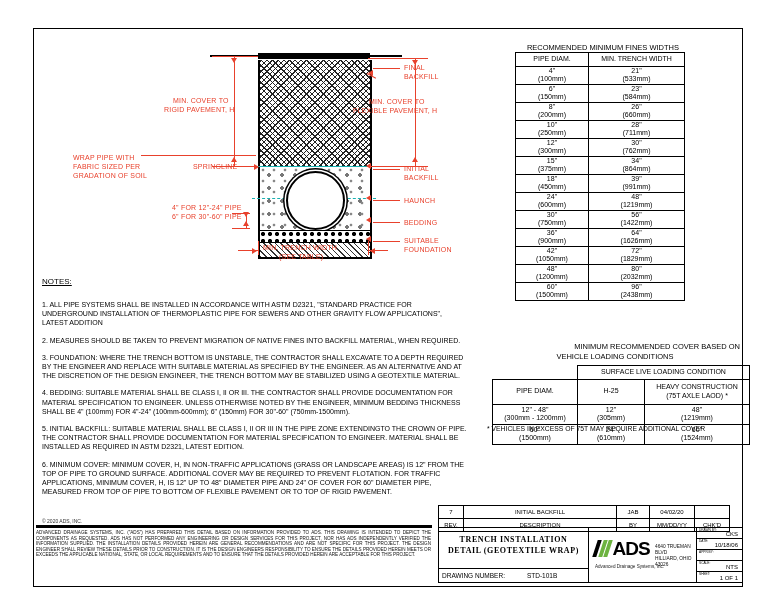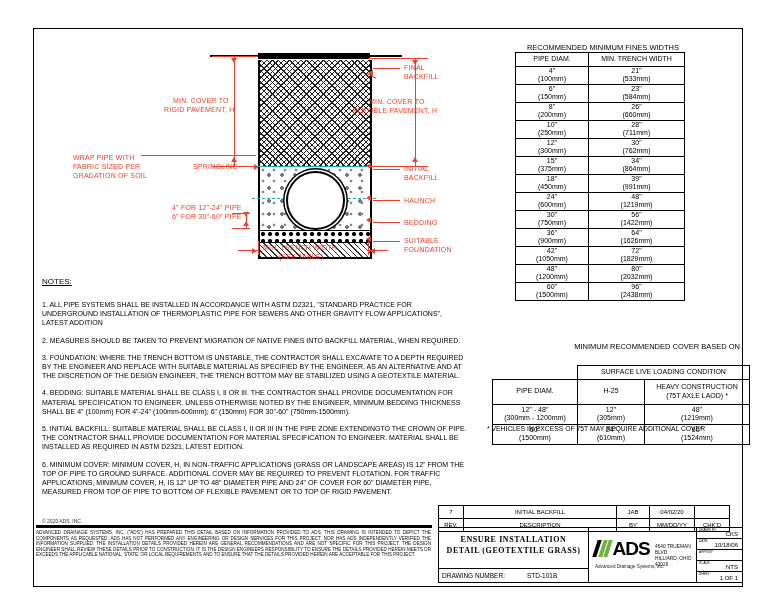--- a/index.html
+++ b/index.html
@@ -263,20 +263,21 @@
           <td class="w"><span>80"</span><br><span>(2032mm)</span></td>
         </tr>
       <tr>
           <td class="d"><span>60"</span><br><span>(1500mm)</span></td>
           <td class="w"><span>96"</span><br><span>(2438mm)</span></td>
         </tr>
     </tbody>
   </table>
 
   <div class="tbl-title" style="left:490px;top:342px;width:250px;text-align:right;">MINIMUM RECOMMENDED COVER BASED ON</div>
+  <div class="tbl-title" style="left:490px;top:352px;width:250px;">VEHICLE  LOADING CONDITIONS</div>
   <table class="dt" id="cover-table">
     <tbody>
         <tr>
       <td class="c1" style="border:none;"></td>
       <td colspan="2" style="padding:2px 0;">SURFACE LIVE LOADING CONDITION</td>
     </tr>
     <tr>
       <td class="c1" style="height:22px;">PIPE DIAM.</td>
       <td class="c2">H-25</td>
       <td class="c3">
@@ -327,22 +328,22 @@
       <td class="rv5">CHK'D</td>
     </tr>
   </tbody>
     </table>
 
   <div class="blackbar"></div>
   <div id="disclaimer">ADVANCED DRAINAGE SYSTEMS, INC. ("ADS") HAS PREPARED THIS DETAIL BASED ON INFORMATION PROVIDED TO ADS.  THIS DRAWING IS INTENDED TO DEPICT THE COMPONENTS AS REQUESTED.  ADS HAS NOT PERFORMED ANY ENGINEERING OR DESIGN SERVICES FOR THIS PROJECT, NOR HAS ADS INDEPENDENTLY VERIFIED THE INFORMATION SUPPLIED.  THE INSTALLATION DETAILS PROVIDED HEREIN ARE GENERAL RECOMMENDATIONS AND ARE NOT SPECIFIC FOR THIS PROJECT.  THE DESIGN ENGINEER SHALL REVIEW THESE DETAILS PRIOR TO CONSTRUCTION.  IT IS THE DESIGN ENGINEERS RESPONSIBILITY TO ENSURE THE DETAILS PROVIDED HEREIN MEETS OR EXCEEDS THE APPLICABLE NATIONAL, STATE, OR LOCAL REQUIREMENTS AND TO ENSURE THAT THE DETAILS PROVIDED HEREIN ARE ACCEPTABLE FOR THIS PROJECT.</div>
 
   <div id="titleblock">
     <div class="tb-name">
-      <div class="t1">ENSURE  INSTALLATION</div>
-      <div class="t2">DETAIL  (GEOTEXTILE  GRASS)</div>
+      <div class="t1">TRENCH  INSTALLATION</div>
+      <div class="t2">DETAIL  (GEOTEXTILE  WRAP)</div>
       <div class="dn">
         <span class="lab">DRAWING NUMBER:</span>
         <span class="val">STD-101B</span>
       </div>
     </div>
 
     <div class="tb-logo">
       <div class="logo-wrap">
         <span class="slashes">
           <span class="slash s1"></span>

